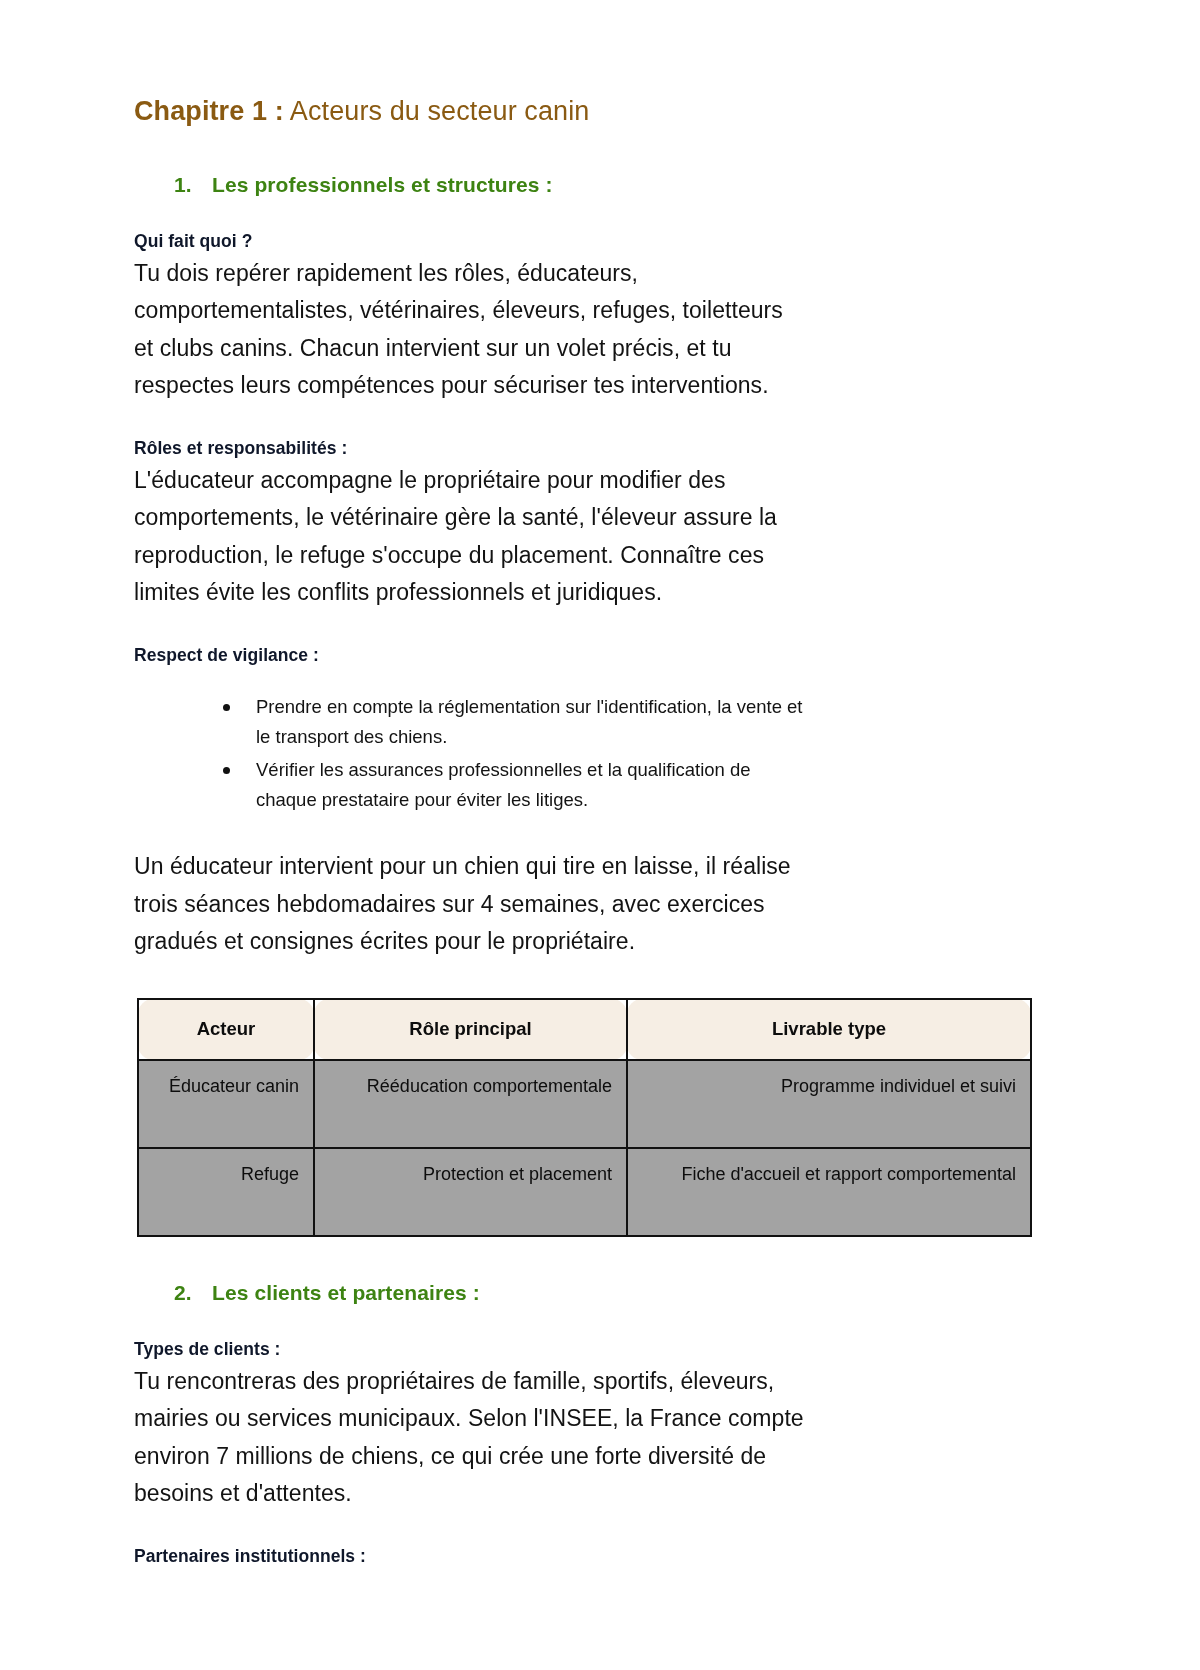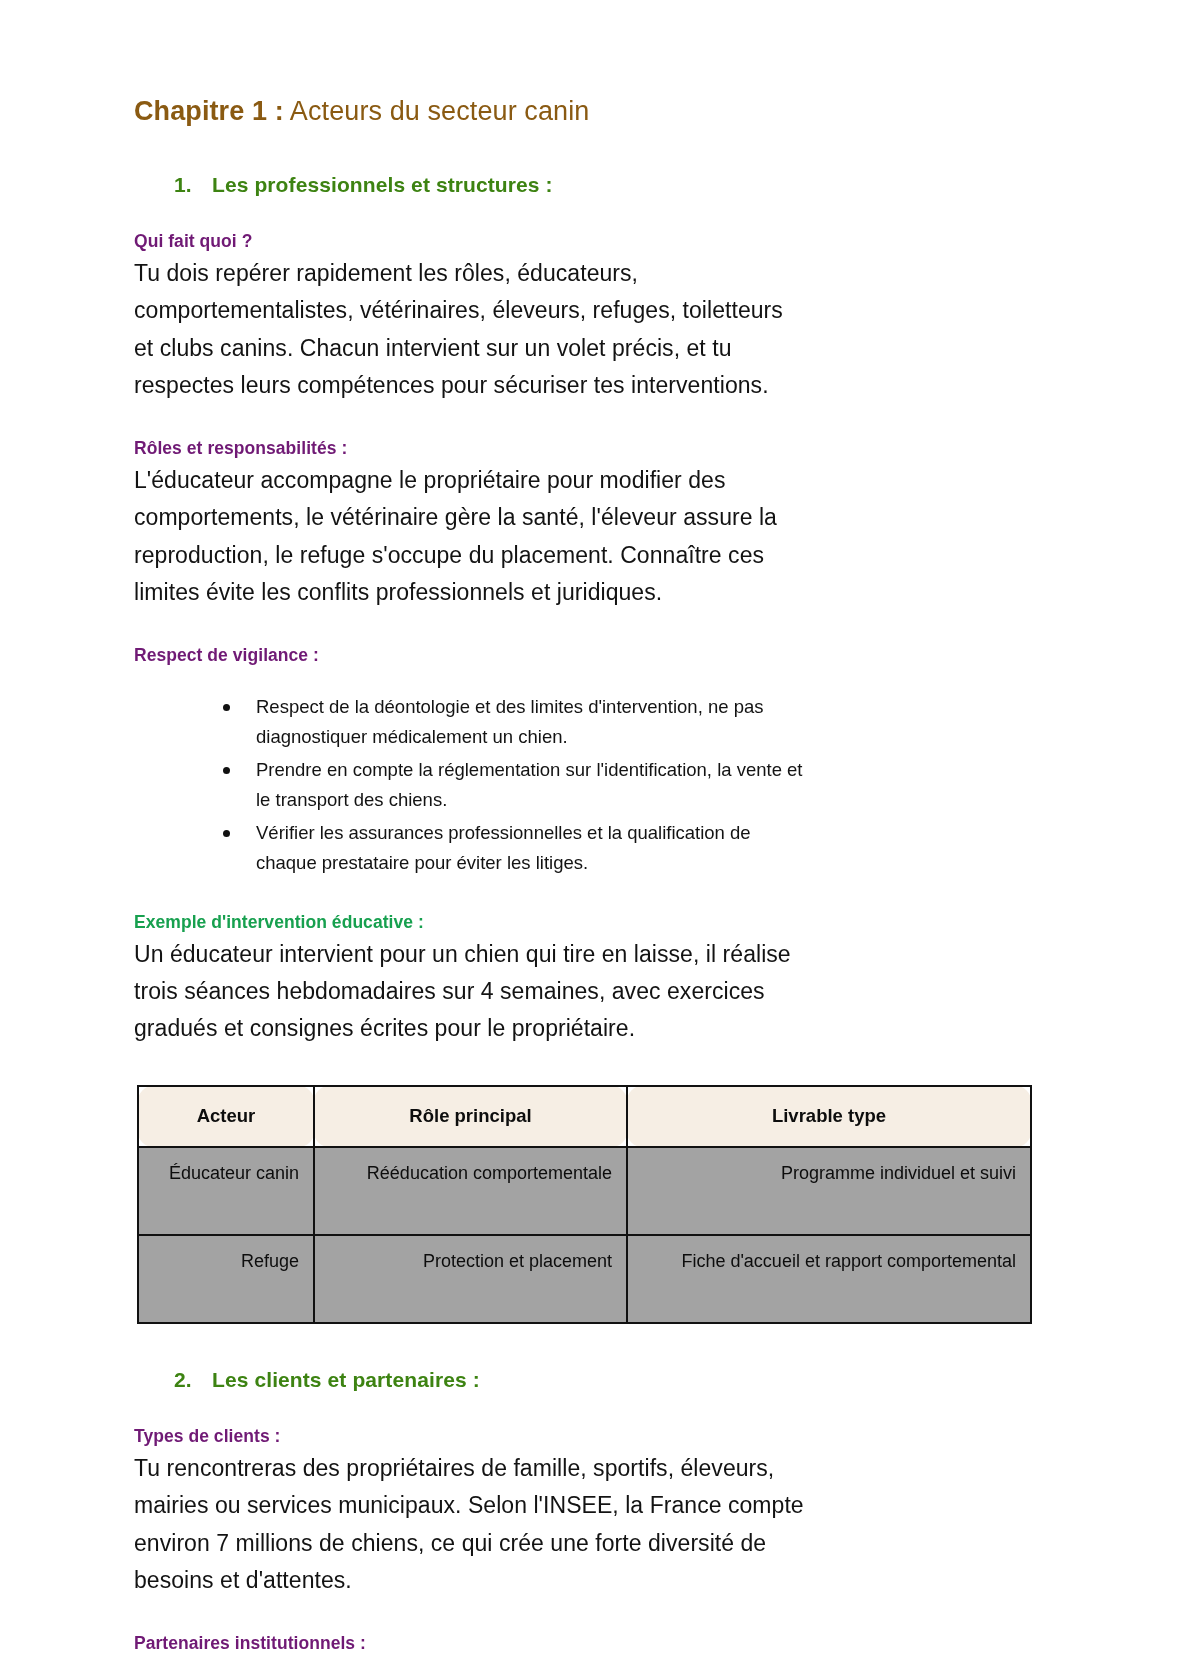--- a/index.html
+++ b/index.html
@@ -59,21 +59,21 @@
     flex: 1 1 auto;
   }
 
   
   .block {
     margin-top: 34px;
   }
   .lead {
     font-weight: 700;
     font-size: 17.5px;
-    color: #701a75;
+    color: #0f172a;
     margin: 0 0 3px 0;
     letter-spacing: 0.05px;
   }
   .lead.accent {
     color: #17a04f;
   }
   .para {
     font-size: 23px;
     line-height: 1.62;
     color: #131313;
@@ -169,27 +169,25 @@
     <div class="block">
       <p class="lead">Rôles et responsabilités :</p>
       <p class="para">L'éducateur accompagne le propriétaire pour modifier des comportements, le vétérinaire gère la santé, l'éleveur assure la reproduction, le refuge s'occupe du placement. Connaître ces limites évite les conflits professionnels et juridiques.</p>
     </div>
 
     <div class="block">
       <p class="lead">Respect de vigilance :</p>
     </div>
 
     <ul class="bullets">
-      <li>Respect de la déontologie et des limites d'intervention, ne pas diagnostiquer médicalement un chien.</li>
       <li>Prendre en compte la réglementation sur l'identification, la vente et le transport des chiens.</li>
       <li>Vérifier les assurances professionnelles et la qualification de chaque prestataire pour éviter les litiges.</li>
     </ul>
 
     <div class="block">
-      <p class="lead accent">Exemple d'intervention éducative :</p>
       <p class="para">Un éducateur intervient pour un chien qui tire en laisse, il réalise trois séances hebdomadaires sur 4 semaines, avec exercices gradués et consignes écrites pour le propriétaire.</p>
     </div>
 
     <div class="table-wrap">
       <table class="data-table">
         <colgroup>
           <col class="c1">
             <col class="c2">
             <col class="c3">
         </colgroup>

